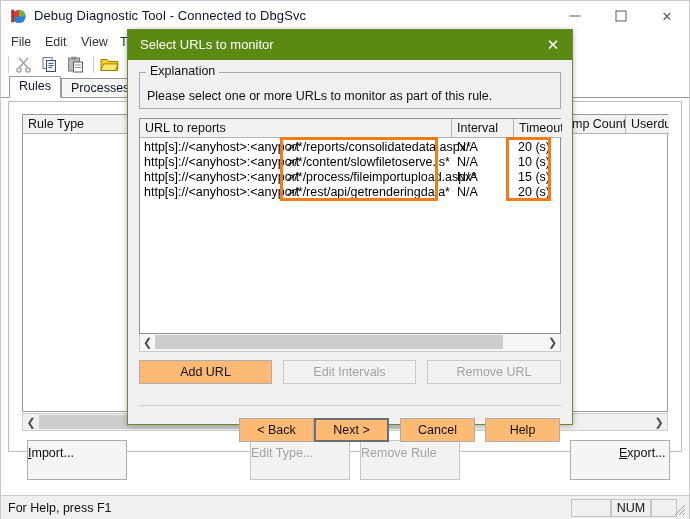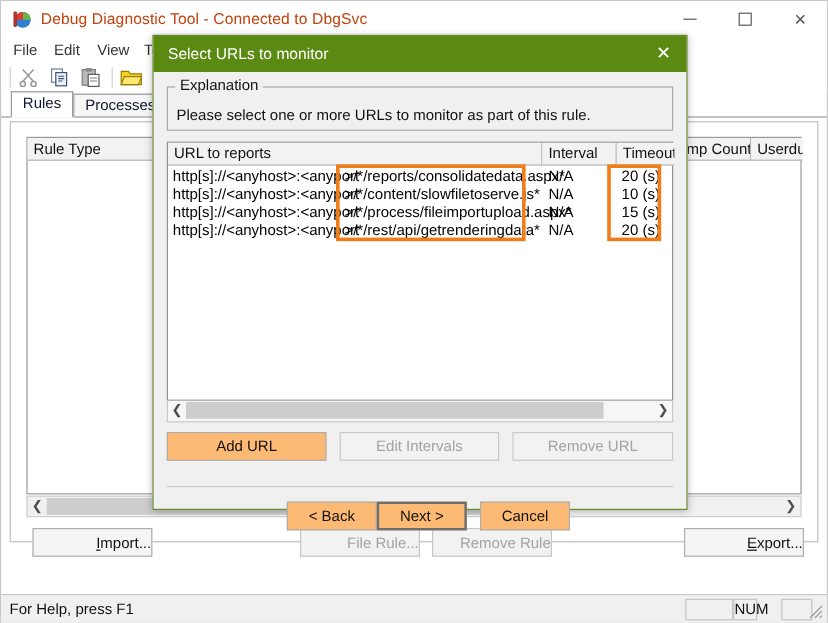--- a/index.html
+++ b/index.html
@@ -6,21 +6,21 @@
   body{
     width:690px;height:519px;overflow:hidden;
     font-family:"Liberation Sans", sans-serif;
     font-size:12px;color:#000;background:#f0f0f0;
   }
   #app{position:relative;width:690px;height:519px;background:#ffffff;border:1px solid #c8c8c8;box-sizing:border-box;}
 
   
   .titlebar{position:absolute;left:0;top:0;width:688px;height:30px;background:#ffffff;}
   .title-icon{position:absolute;left:9px;top:7px;width:17px;height:17px;}
-  .title-text{position:absolute;left:33px;top:7px;font-size:13px;color:#c2410c;letter-spacing:0.1px;white-space:nowrap;}
+  .title-text{position:absolute;left:33px;top:7px;font-size:13px;color:#0f172a;letter-spacing:0.1px;white-space:nowrap;}
   .wbtn{position:absolute;top:0;width:46px;height:30px;}
   .wbtn .gl{position:absolute;left:50%;top:50%;transform:translate(-50%,-50%);color:#5a5a5a;font-size:13px;line-height:1;}
   .wmin{left:551px;}
   .wmax{left:597px;}
   .wclose{left:643px;}
   .min-bar{position:absolute;left:50%;top:50%;transform:translate(-50%,-50%);width:11px;height:1px;background:#5a5a5a;}
   .max-sq{position:absolute;left:50%;top:50%;transform:translate(-50%,-50%);width:11px;height:11px;border:1px solid #5a5a5a;box-sizing:border-box;}
 
   
   .menubar{position:absolute;left:0;top:30px;width:688px;height:21px;background:#ffffff;}
@@ -44,22 +44,22 @@
   .hdrrow{position:absolute;left:0;top:0;height:19px;width:100%;}
   .colhdr{position:absolute;top:0;height:19px;background:#f2f2f2;border-right:1px solid #b4b4b4;border-bottom:1px solid #b4b4b4;
           box-sizing:border-box;font-size:12.5px;color:#111;padding:2px 0 0 5px;overflow:hidden;white-space:nowrap;}
 
   
   .mscroll{position:absolute;left:13px;top:311px;width:646px;height:18px;background:#f0f0f0;border:1px solid #cfcfcf;box-sizing:border-box;}
   .mscroll .thumb{position:absolute;left:16px;top:1px;width:375px;height:14px;background:#cdcdcd;}
   .mscroll .arr{position:absolute;top:0px;width:16px;height:16px;color:#4c4c4c;font-size:11px;text-align:center;line-height:16px;}
 
   
-  .mbtn{position:absolute;height:24px;border:1px solid #adadad;background:#f5f5f5;box-sizing:border-box;
-        font-size:12.5px;color:#111;text-align:right;line-height:24px;}
+  .mbtn{position:absolute;height:40px;border:1px solid #adadad;background:#f5f5f5;box-sizing:border-box;
+        font-size:12.5px;color:#111;text-align:left;line-height:24px;}
   .mbtn.disabled{color:#a3a3a3;background:#f2f2f2;border-color:#c6c6c6;}
   .mbtn.default{border:2px solid #7d7d7d;line-height:22px;}
   .mbtn u{text-decoration:underline;}
 
   
   .statusbar{position:absolute;left:0;top:494px;width:688px;height:24px;background:#f0f0f0;border-top:1px solid #c8c8c8;box-sizing:border-box;}
   .status-text{position:absolute;left:7px;top:5px;font-size:12.5px;color:#111;}
   .spanel{position:absolute;top:3px;height:18px;border:1px solid #c4c4c4;box-sizing:border-box;background:#f0f0f0;}
   .spanel.num{font-size:12.5px;color:#111;text-align:center;line-height:16px;}
   .grip{position:absolute;right:3px;top:8px;width:12px;height:12px;}
@@ -193,34 +193,34 @@
     <div class="mscroll">
       <div class="arr" style="left:0;">❮</div>
       <div class="thumb"></div>
       <div class="arr" style="right:0;">❯</div>
     </div>
 
     <div class="mbtn" style="left:18px;top:338px;width:100px;">
       <u>I</u><span>mport...</span>
     </div>
     <div class="mbtn disabled" style="left:241px;top:338px;width:100px;">
-      <span>File Rule...</span>
+      <span>Edit Type...</span>
     </div>
     <div class="mbtn disabled" style="left:351px;top:338px;width:100px;">
       <span>Remove Rule</span>
     </div>
     <div class="mbtn" style="left:561px;top:338px;width:100px;padding-left:48px;">
       <u>E</u><span>xport...</span>
     </div>
   </div>
 
   <div class="statusbar">
     <div class="status-text">For Help, press F1</div>
     <div class="spanel" style="left:570px;width:40px;"></div>
-    <div class="spanel num" style="left:610px;width:20px;">NUM</div>
+    <div class="spanel num" style="left:610px;width:40px;">NUM</div>
     <div class="spanel" style="left:650px;width:26px;"></div>
     <div class="grip">
       <svg width="12" height="12" viewBox="0 0 12 12">
         <line x1="11" y1="1" x2="1" y2="11" stroke="#9a9a9a" stroke-width="1"></line>
         <line x1="11" y1="5" x2="5" y2="11" stroke="#9a9a9a" stroke-width="1"></line>
         <line x1="11" y1="9" x2="9" y2="11" stroke="#9a9a9a" stroke-width="1"></line>
       </svg>
     </div>
   </div>
 
@@ -289,18 +289,21 @@
 
     <div class="dbtn" style="left:111px;top:388px;width:75px;">
       <span>&lt; Back</span>
     </div>
     <div class="dbtn focus" style="left:186px;top:388px;width:75px;">
       <span>Next &gt;</span>
     </div>
     <div class="dbtn" style="left:272px;top:388px;width:75px;">
       <span>Cancel</span>
     </div>
+    <div class="dbtn" style="left:357px;top:388px;width:75px;">
+      <span>Help</span>
+    </div>
   </div>
 
   <div class="anno" style="left:279px;top:136px;width:158px;height:64px;"></div>
   <div class="anno" style="left:505px;top:136px;width:45px;height:64px;"></div>
 
 </div>
 
 </body></html>

